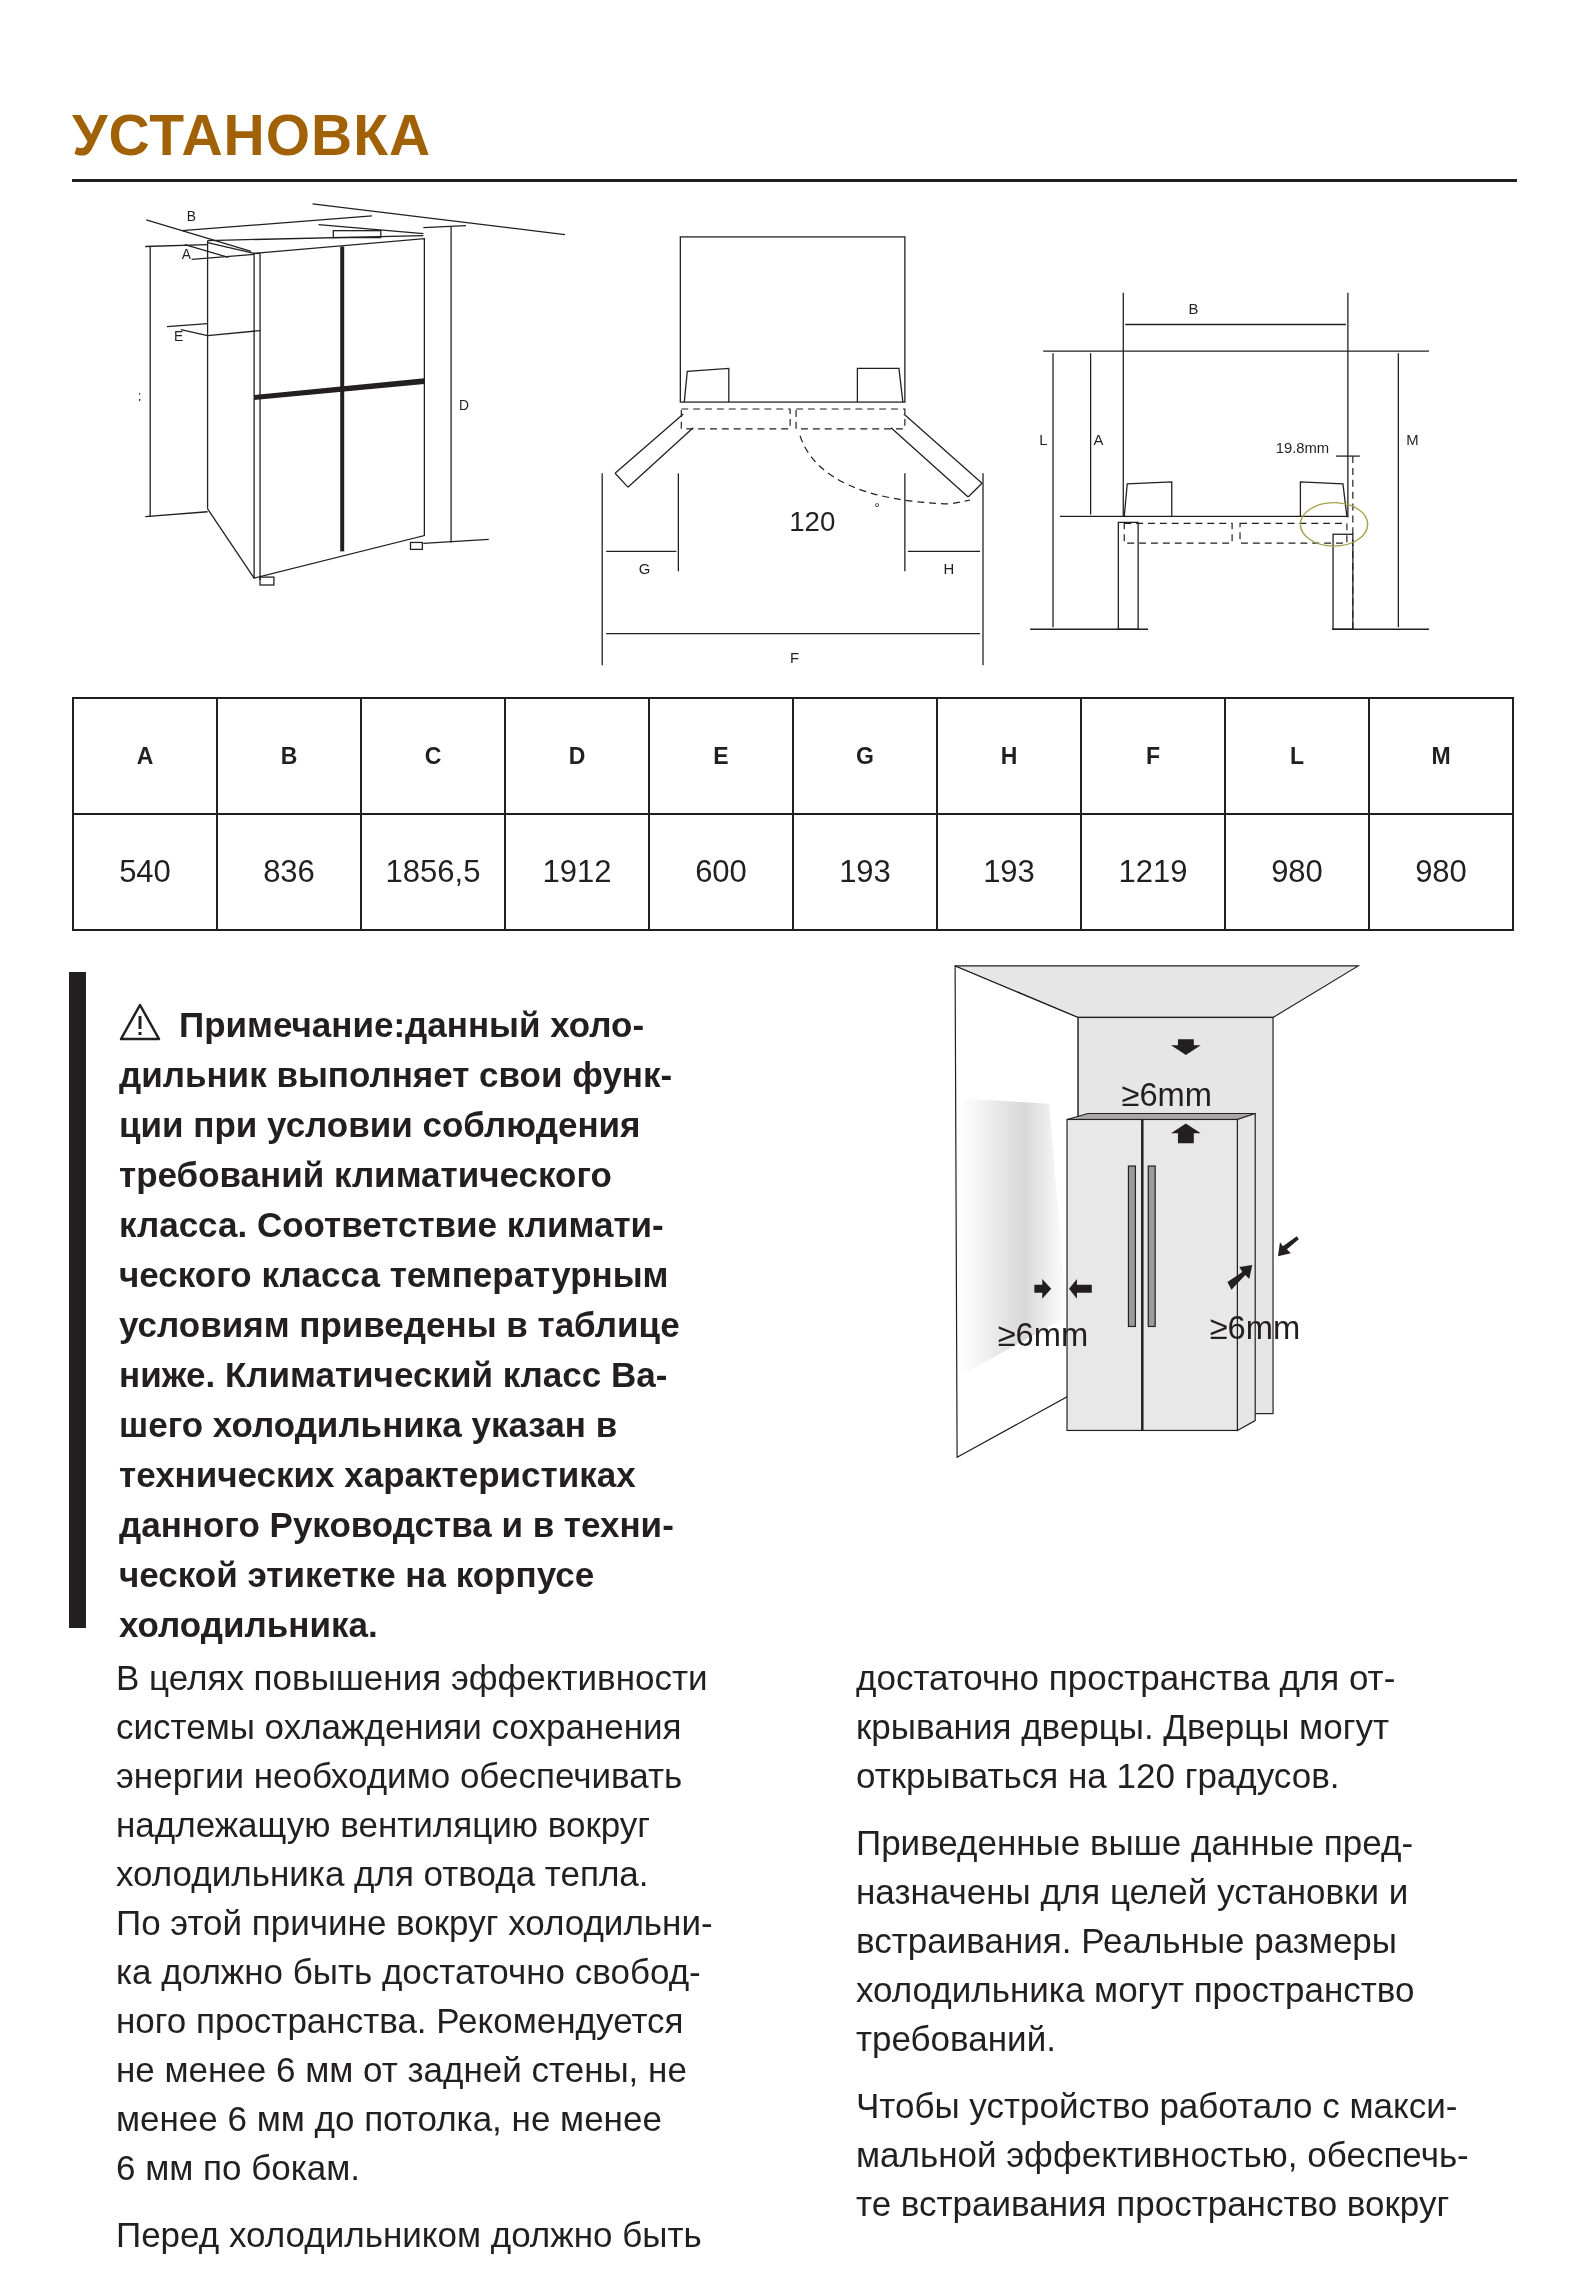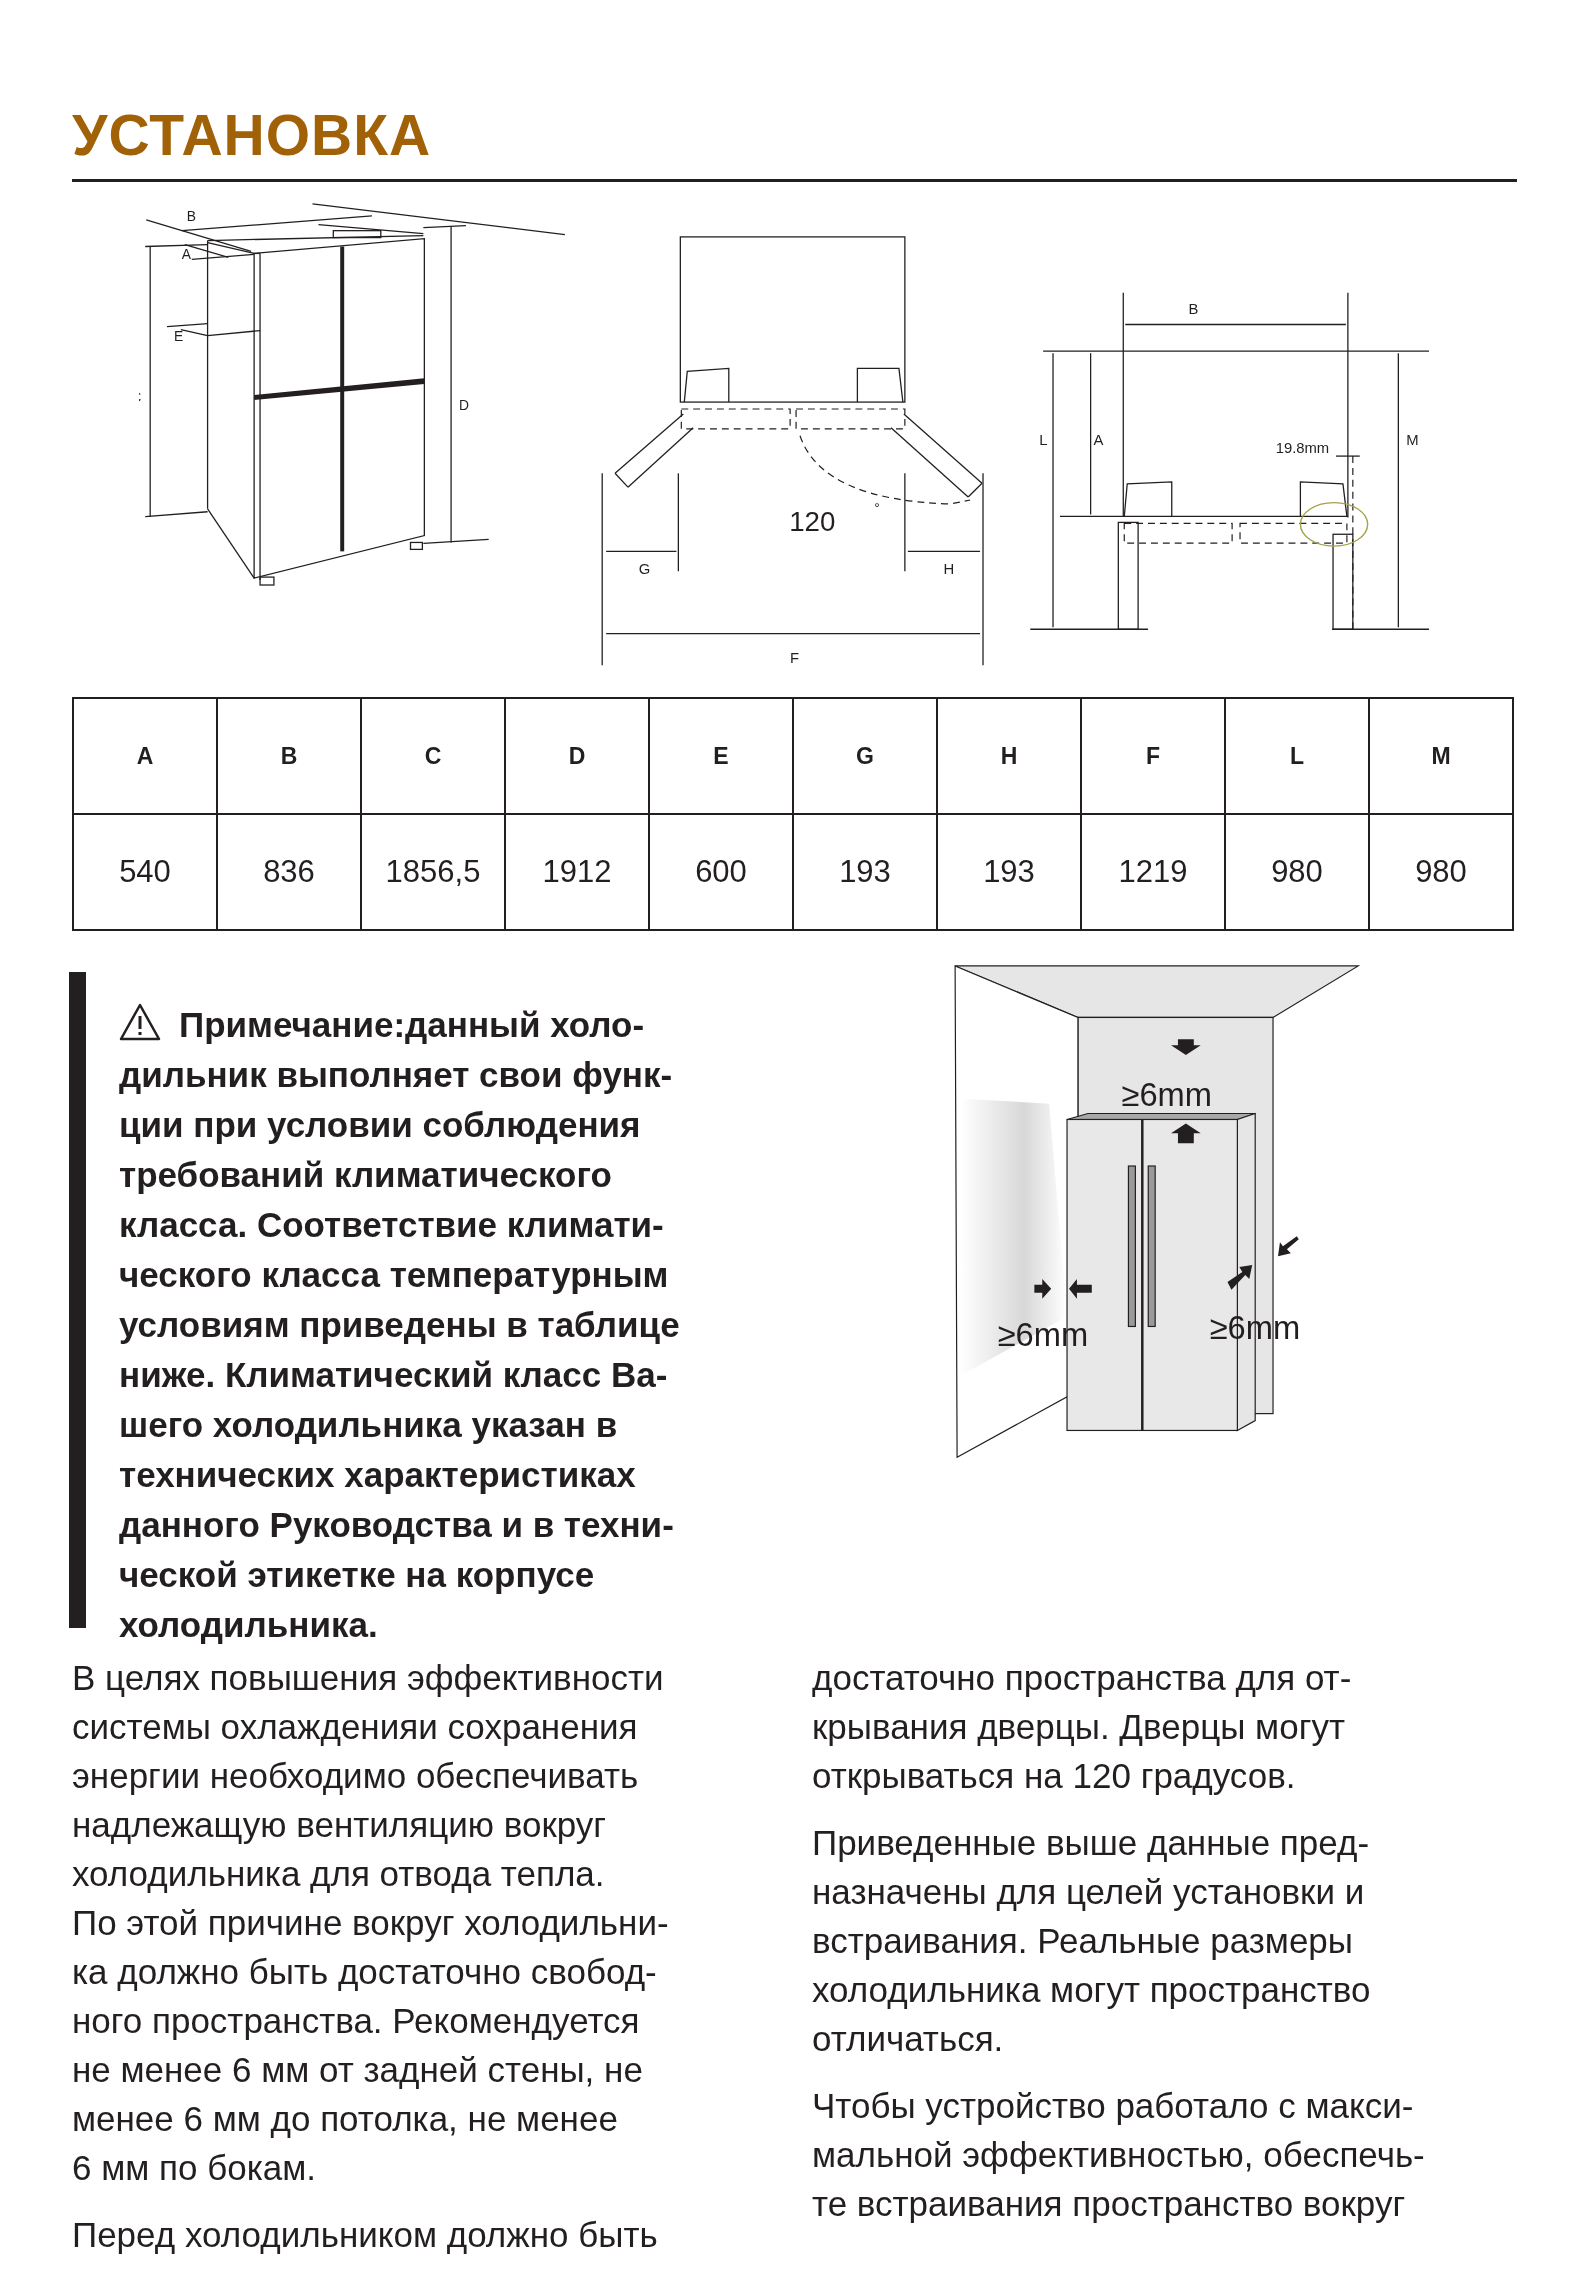--- a/index.html
+++ b/index.html
@@ -10,21 +10,21 @@
   svg text{font-family:"Liberation Sans",sans-serif;fill:#231f20;}
   #dims-table{left:72px;top:697px;width:1442px;height:232px;border-collapse:collapse;table-layout:fixed;}
   #dims-table td{border:2px solid #231f20;text-align:center;vertical-align:middle;font-family:"Liberation Sans",sans-serif;}
   #dims-table tr.head td{font-weight:bold;font-size:23px;height:112px;}
   #dims-table tr.vals td{font-size:31px;height:112px;font-family:Liberation Sans, sans-serif;}
   #note-bar{left:69px;top:972px;width:17px;height:656px;background:#231f20;}
   #note{left:119px;top:976px;width:653px;font-size:35px;font-weight:bold;line-height:50px;margin-top:24px;}
   #note .line{display:block;white-space:nowrap;}
   .warn{display:inline-block;width:42px;height:38px;vertical-align:-4px;margin-right:18px;}
   .col{font-size:35px;line-height:49px;white-space:nowrap;}
-  .col .line{display:block;}
+  .col .line{display:block;margin-left:44px;}
   .col .para{margin-bottom:18px;}
   #col-left{left:72px;top:1653px;width:713px;}
   #col-right{left:812px;top:1653px;width:723px;}
 </style>
 </head>
 <body>
 
 <div id="title" class="abs">УСТАНОВКА</div>
 <div id="title-rule" class="abs"></div>
 
@@ -243,21 +243,21 @@
   <div class="para">
     <span class="line">достаточно пространства для от-</span>
     <span class="line">крывания дверцы. Дверцы могут</span>
     <span class="line">открываться на 120 градусов.</span>
   </div>
   <div class="para">
     <span class="line">Приведенные выше данные пред-</span>
     <span class="line">назначены для целей установки и</span>
     <span class="line">встраивания. Реальные размеры</span>
     <span class="line">холодильника могут пространство</span>
-    <span class="line">отличаться.</span>
+    <span class="line">требований.</span>
   </div>
   <div class="para">
     <span class="line">Чтобы устройство работало с макси-</span>
     <span class="line">мальной эффективностью, обеспечь-</span>
     <span class="line">те встраивания пространство вокруг</span>
   </div>
 </div>
 
 
 </body></html>

